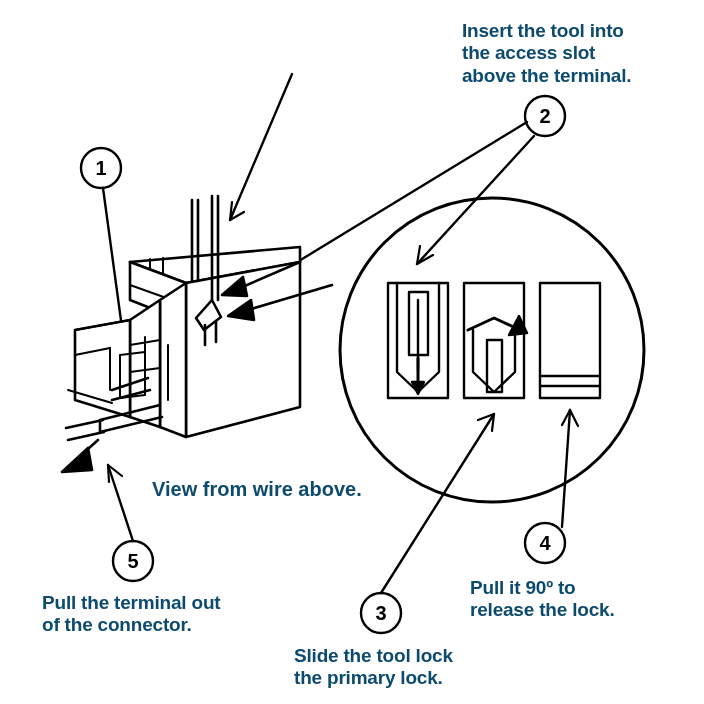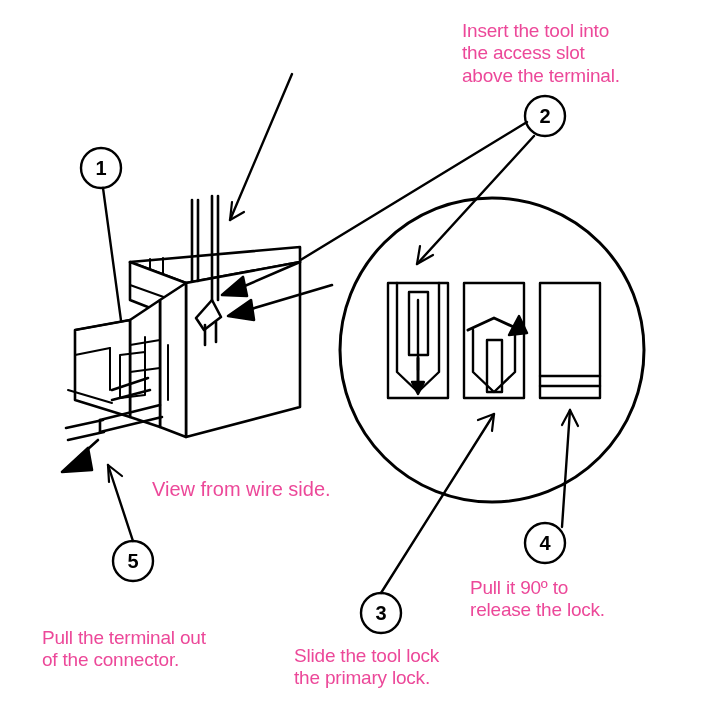--- a/index.html
+++ b/index.html
@@ -19,22 +19,22 @@
   }
   #art {
     position: absolute;
     left: 0;
     top: 0;
     width: 704px;
     height: 704px;
   }
   .txt {
     position: absolute;
-    color: #ec4899;
-    font-weight: normal;
+    color: #0c4a6e;
+    font-weight: bold;
     line-height: 1.18;
     white-space: pre;
   }
   .t-callout {
     font-size: 19px;
     letter-spacing: -0.2px;
   }
   .t-label {
     font-size: 19px;
     letter-spacing: 0.4px;
@@ -178,22 +178,22 @@
         <path d="M540 376 L600 376"></path>
         <path d="M540 386 L600 386"></path>
       </g>
 
     </g>
   </svg>
 
   <div class="txt t-callout" style="left:462px; top:20px;">Insert the tool into
 the access slot
 above the terminal.</div>
-  <div class="txt t-view" style="left:152px; top:478px;">View from wire side.</div>
-  <div class="txt t-callout" style="left:42px; top:592px;margin-top:35px;">Pull the terminal out
+  <div class="txt t-view" style="left:152px; top:478px;">View from wire above.</div>
+  <div class="txt t-callout" style="left:42px; top:592px;">Pull the terminal out
 of the connector.</div>
   <div class="txt t-callout" style="left:294px; top:645px;">Slide the tool lock
 the primary lock.</div>
   <div class="txt t-callout" style="left:470px; top:577px;">Pull it 90º to
 release the lock.</div>
 
   <div class="badge-num" style="left:81px; top:148px;">1</div>
   <div class="badge-num" style="left:525px; top:96px;">2</div>
   <div class="badge-num" style="left:361px; top:593px;">3</div>
   <div class="badge-num" style="left:525px; top:523px;">4</div>

